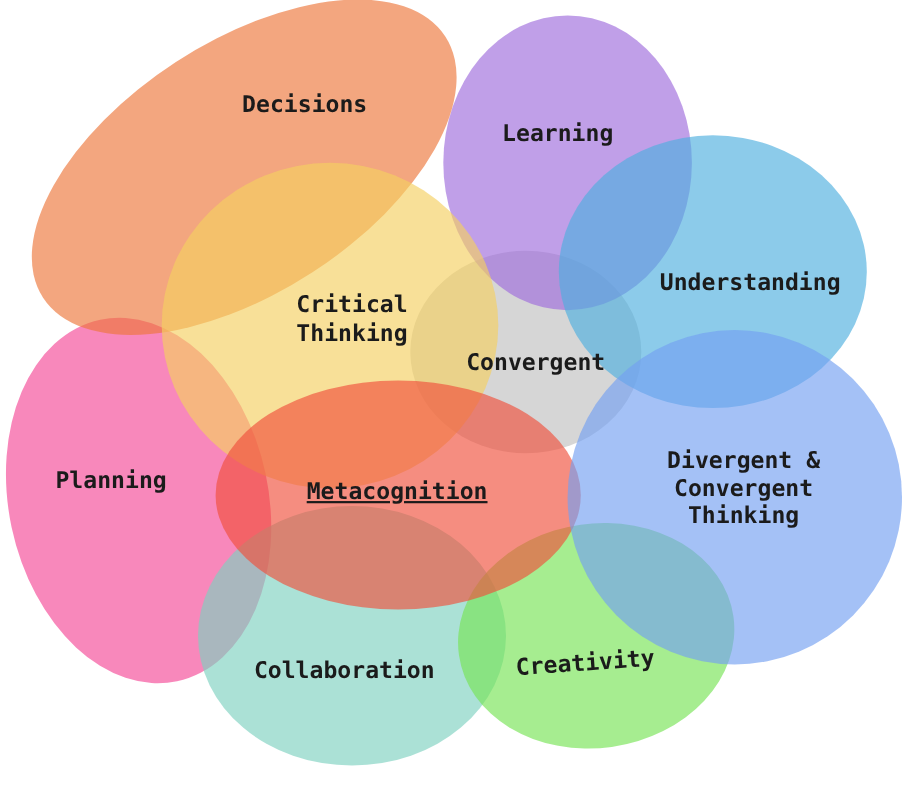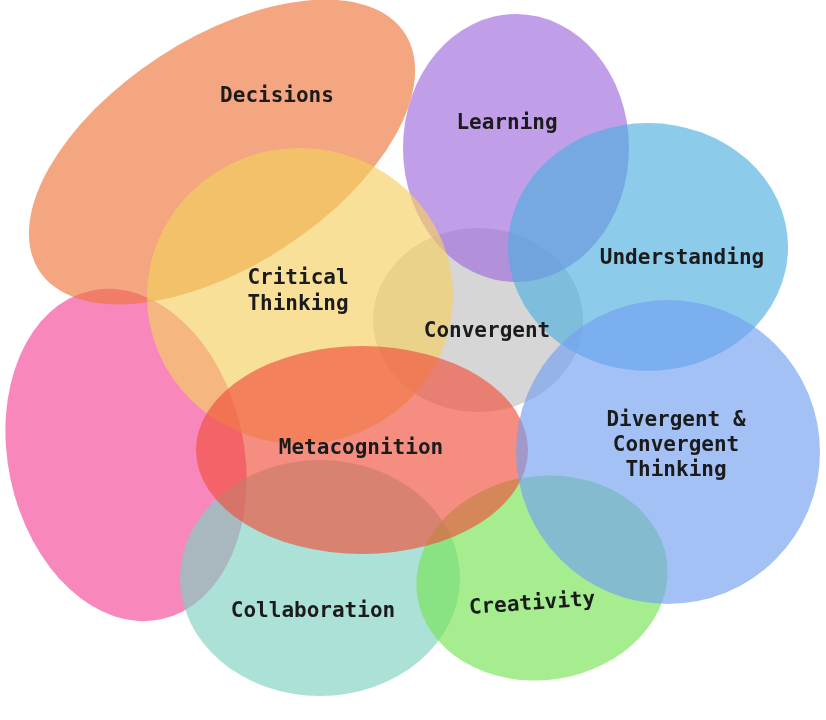--- a/index.html
+++ b/index.html
@@ -58,27 +58,28 @@
     <ellipse class="blob" cx="362" cy="450" rx="166" ry="104" fill="#F0503C"></ellipse>
     <ellipse class="blob" cx="668" cy="452" rx="152" ry="152" fill="#73A0F1"></ellipse>
   </svg>
 
   <div class="lbl" style="left:277px; top:95px;">Decisions</div>
 
   <div class="lbl" style="left:682px; top:257px;">Understanding</div>
 
   <div class="lbl" style="left:507px; top:122px;">Learning</div>
 
-  <div class="lbl" style="left:298px; top:290px; line-height:26px;">Critical
+  <div class="lbl" style="left:320px; top:290px; line-height:26px;">Critical
 Thinking</div>
 
   <div class="lbl" style="left:487px; top:330px;">Convergent</div>
 
+  <div class="lbl" style="left:101px; top:437px;">Planning</div>
 
-  <div class="lbl" style="left:361px; top:447px;">Metacognition</div>
+  <div class="lbl" style="left:361px; top:447px;text-decoration:underline;">Metacognition</div>
 
   <div class="lbl" style="left:676px; top:444px;">Divergent &amp;
 Convergent
 Thinking</div>
 
   <div class="lbl" style="left:313px; top:610px;">Collaboration</div>
 
   <div class="lbl tilt" style="left:532px; top:603px;">Creativity</div>
 
 </div>

